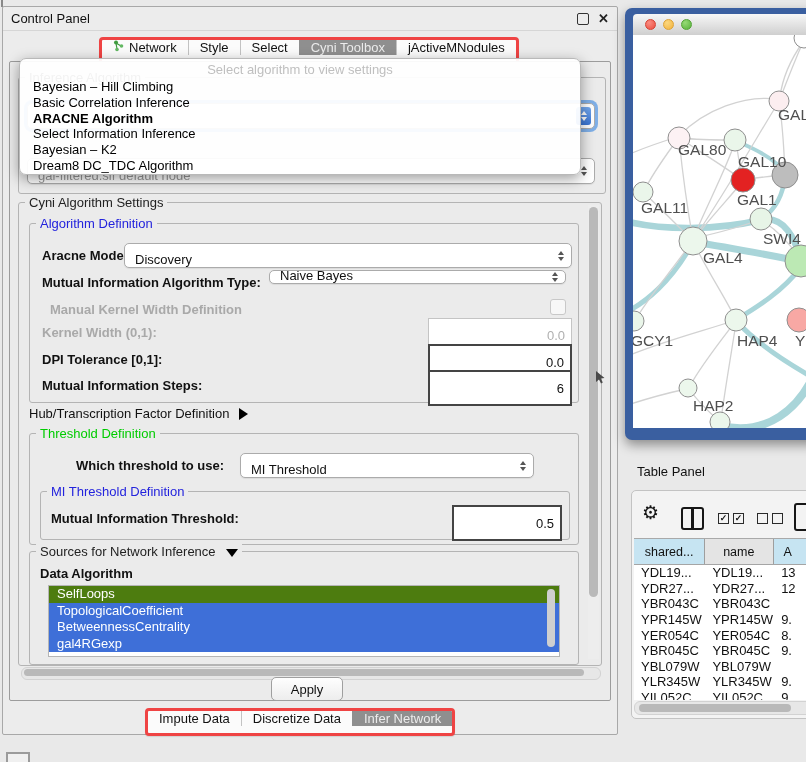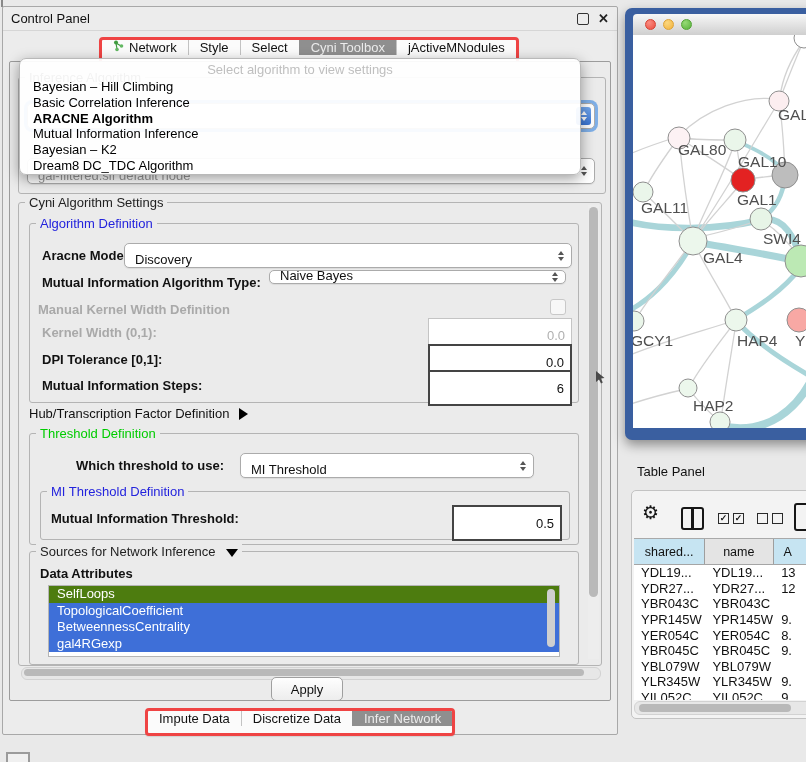--- a/index.html
+++ b/index.html
@@ -186,21 +186,21 @@
 
         <span class="flabel" style="left:12px;top:51px">Mutual Information Algorithm Type:</span>
         <div class="combo" style="left:239px;top:46px;width:297px;height:14px">
           <span>Naive Bayes</span>
           <span class="spin">
               <span class="arr-up"></span>
               <span class="arr-dn"></span>
             </span>
         </div>
 
-        <span class="flabel dis" style="left:8px;top:78px">Manual Kernel Width Definition</span>
+        <span class="flabel dis" style="left:20px;top:78px">Manual Kernel Width Definition</span>
         <span class="chk" style="left:520px;top:75px"></span>
 
         <span class="flabel dis" style="left:12px;top:101px">Kernel Width (0,1):</span>
         <div class="tinput dis" style="left:398px;top:94px;width:144px;height:24px">
           <span>0.0</span>
         </div>
 
         <span class="flabel" style="left:12px;top:128px">DPI Tolerance [0,1]:</span>
         <div class="tinput strong" style="left:398px;top:120px;width:144px;height:25px">
           <span>0.0</span>
@@ -236,21 +236,21 @@
             <span>0.5</span>
           </div>
         </div>
       </div>
 
       <div class="group" style="left:10px;top:348px;width:548px;height:112px">
         <span class="legend">
           <span>Sources for Network Inference</span>
           <span class="tri-down"></span>
         </span>
-        <span class="flabel" style="left:10px;top:14px">Data Attributes</span>
+        <span class="flabel" style="left:10px;top:14px">Data Algorithm</span>
         <div class="listbox" style="left:18px;top:33px;width:510px;height:70px">
           <div id="attr-list">
               <div class="attr-item" style="background: #4d7c0f;">SelfLoops</div>
               <div class="attr-item" style="background: rgb(62, 111, 216);">TopologicalCoefficient</div>
               <div class="attr-item" style="background: rgb(62, 111, 216);">BetweennessCentrality</div>
               <div class="attr-item" style="background: rgb(62, 111, 216);">gal4RGexp</div>
             </div>
           <div class="vthumb" style="right:4px;top:3px;width:8px;height:58px;background:#cfcfcf"></div>
         </div>
       </div>
@@ -276,21 +276,21 @@
         <span>Infer Network</span>
       </div>
   </div>
 
   <div class="popup">
     <div class="popup-ph">Select algorithm to view settings</div>
     <div id="popup-list">
         <div class="popup-item">Bayesian – Hill Climbing</div>
         <div class="popup-item">Basic Correlation Inference</div>
         <div class="popup-item bold">ARACNE Algorithm</div>
-        <div class="popup-item">Mutual Information Inference</div>
+        <div class="popup-item">Select Information Inference</div>
         <div class="popup-item">Bayesian – K2</div>
         <div class="popup-item">Dream8 DC_TDC Algorithm</div>
       </div>
   </div>
 </div>
 
 <div class="netwin">
   <div class="nettitle">
     <span class="light" style="left:12px;background:radial-gradient(circle at 35% 30%,#fa8d82,#ec4d3f);border:1px solid #d44335"></span>
     <span class="light" style="left:30px;background:radial-gradient(circle at 35% 30%,#fbd77f,#f3b33d);border:1px solid #dda337"></span>

